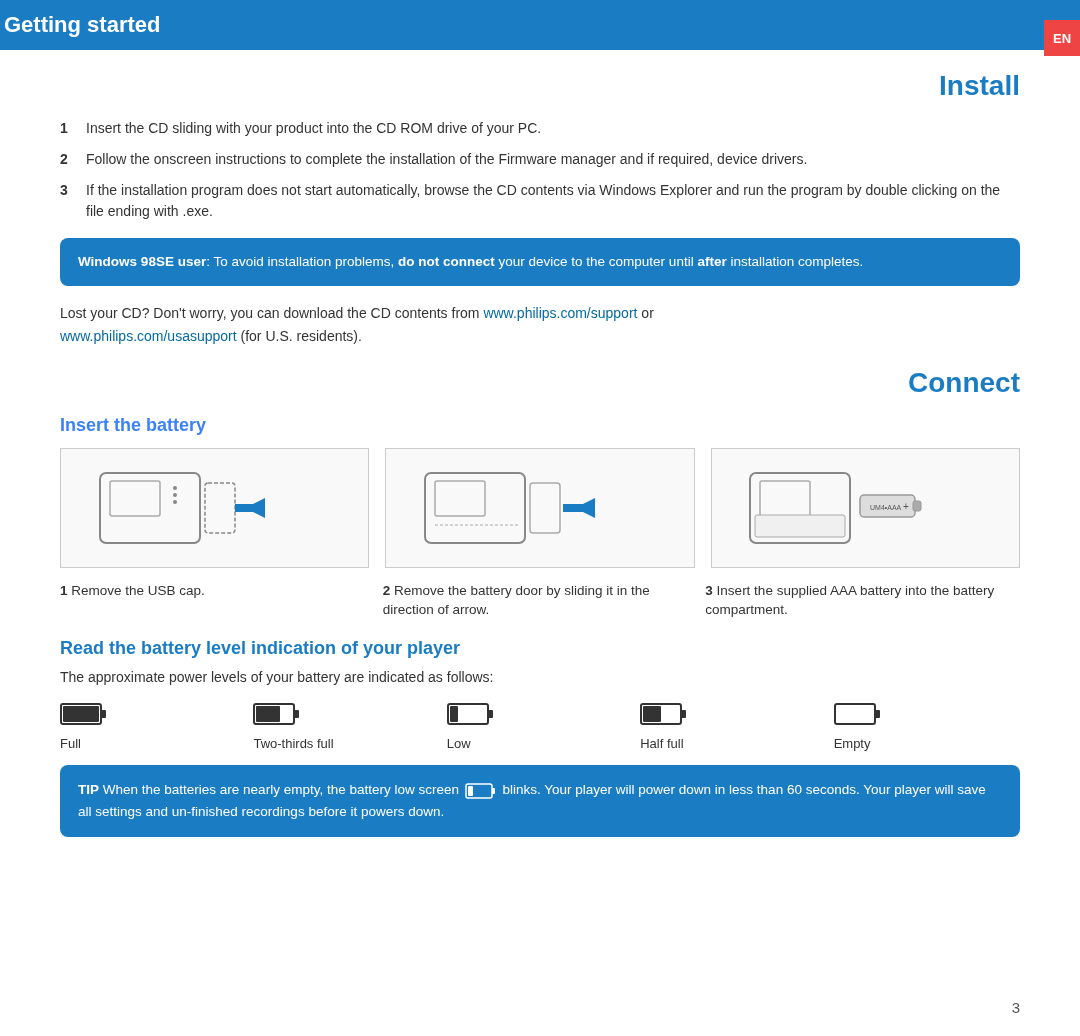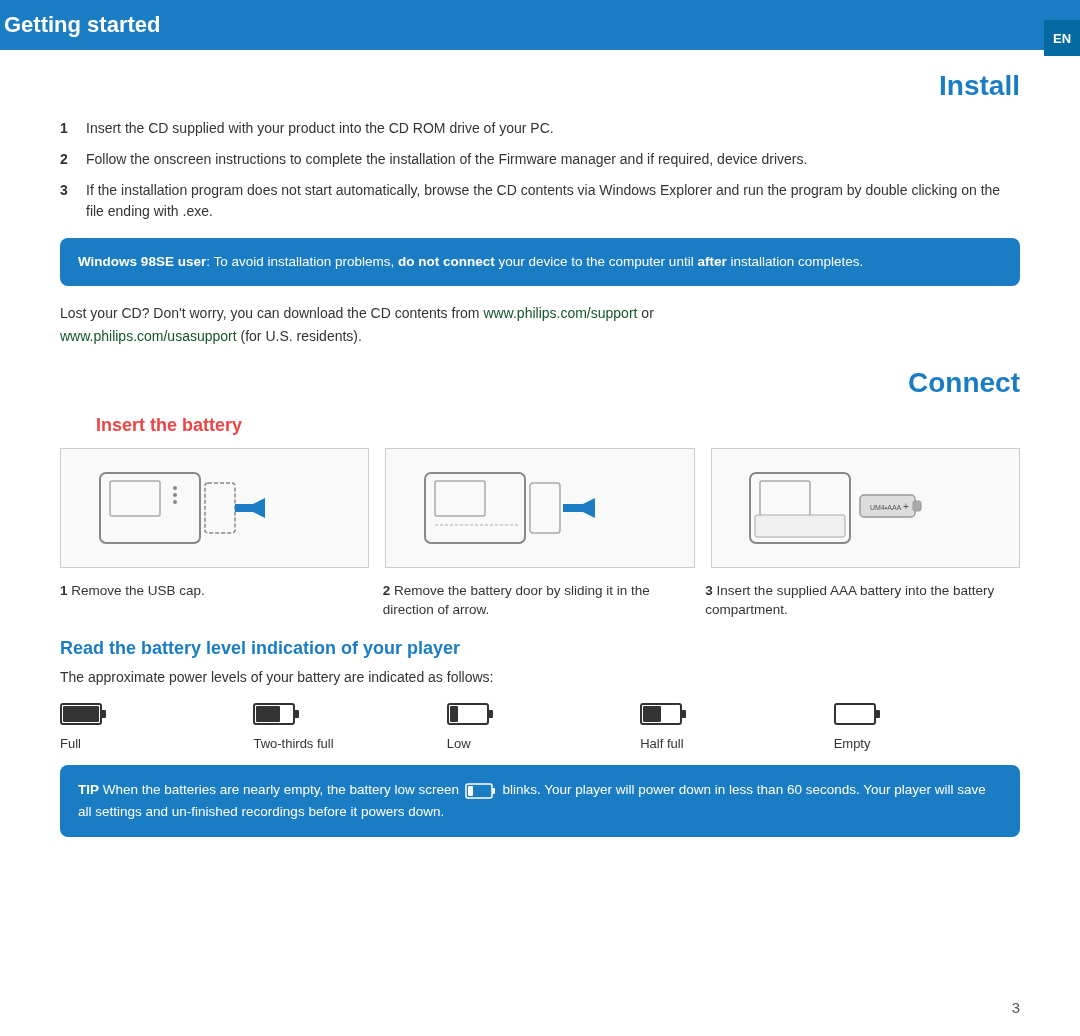--- a/index.html
+++ b/index.html
@@ -19,21 +19,21 @@
       height: 1036px;
       padding: 0;
       position: relative;
     }
 
     
     .en-tab {
       position: absolute;
       top: 20px;
       right: 0;
-      background: #0369a1;
+      background: #ef4444;
       color: white;
       font-weight: bold;
       font-size: 13px;
       width: 36px;
       height: 36px;
       display: flex;
       align-items: center;
       justify-content: center;
       z-index: 10;
     }
@@ -56,24 +56,23 @@
     .section-title {
       font-size: 28px;
       color: #1a7dc4;
       font-weight: bold;
       margin-bottom: 16px;
       text-align: right;
     }
 
     .subsection-title {
       font-size: 18px;
-      color: #ef4444;
+      color: #3b82f6;
       font-weight: bold;
       margin-bottom: 12px;
-      margin-left: 36px;
     }
 
     .subsection-title-bold {
       font-size: 18px;
       color: #1a7dc4;
       font-weight: bold;
       margin-bottom: 8px;
     }
 
     
@@ -105,21 +104,21 @@
     }
     .info-box .bold { font-weight: bold; }
 
     
     .download-text {
       font-size: 14px;
       margin-bottom: 20px;
       line-height: 1.6;
     }
     .download-text a, .link {
-      color: #14532d;
+      color: #0369a1;
       text-decoration: none;
     }
 
     
     .connect-section {
       margin-top: 10px;
     }
 
     
     .battery-images-row {
@@ -237,21 +236,21 @@
     <span>Getting started</span>
   </div>
 
   <div class="content-area">
 
     <div class="section-title">Install</div>
 
     <ol class="install-list">
       <li>
         <span class="num">1</span>
-        <span>Insert the CD supplied with your product into the CD ROM drive of your PC.</span>
+        <span>Insert the CD sliding with your product into the CD ROM drive of your PC.</span>
       </li>
       <li>
         <span class="num">2</span>
         <span>Follow the onscreen instructions to complete the installation of the Firmware manager and if required, device drivers.</span>
       </li>
       <li>
         <span class="num">3</span>
         <span>If the installation program does not start automatically, browse the CD contents via Windows Explorer and run the program by double clicking on the file ending with .exe.</span>
       </li>
     </ol>

